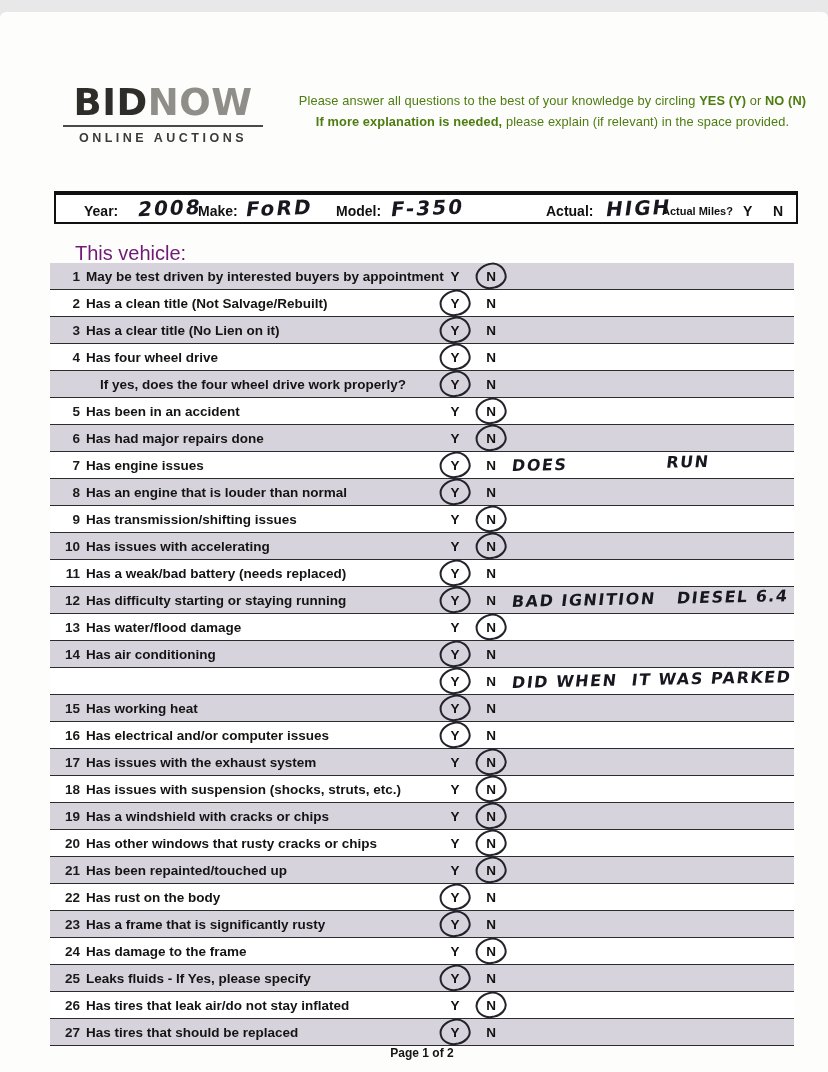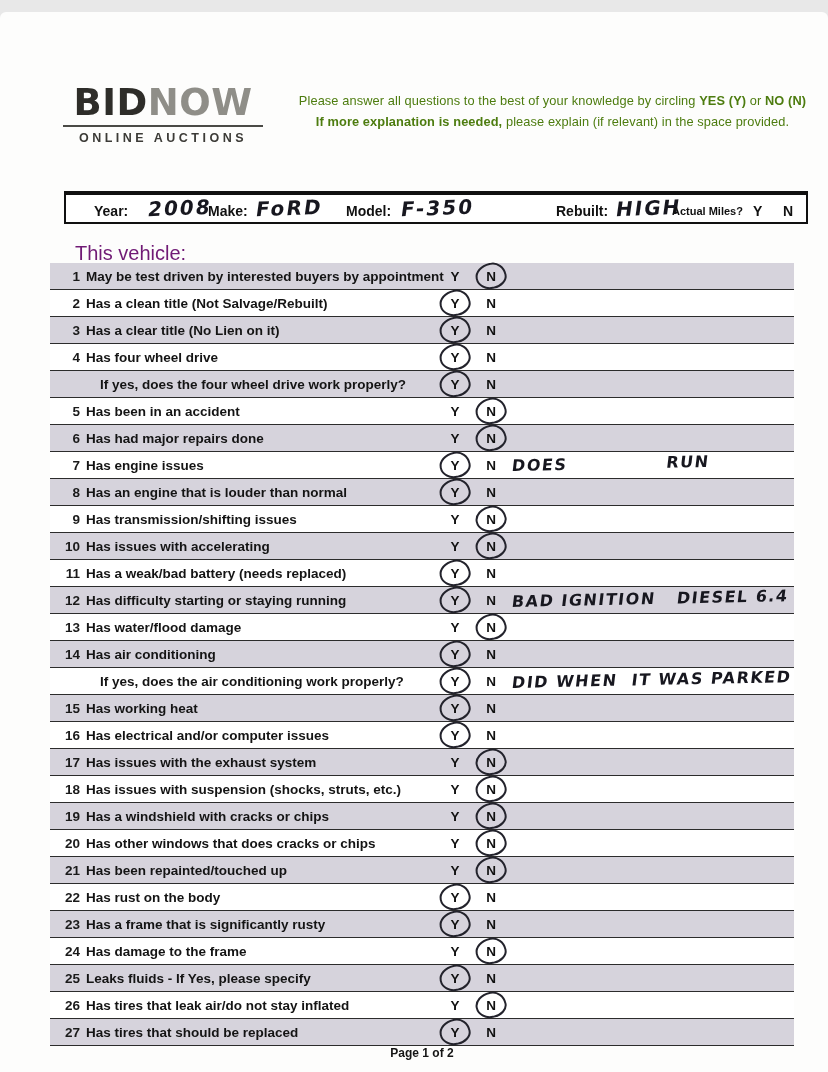--- a/index.html
+++ b/index.html
@@ -22,21 +22,21 @@
   .doc-title {
     display:inline-block; font-size:27px; font-weight:bold; color:#111;
     border-bottom:2.5px solid #111; padding-bottom:3px; letter-spacing:0.2px;
   }
   .instr { font-size:12.8px; color:#4d7c0f; margin-top:9px; letter-spacing:0.1px; }
   .instr .b { font-weight:bold; }
   .instr2 { margin-top:6px; }
 
   
   .vbox {
-    position:absolute; left:64px; top:179px; width:744px; height:33px;
+    position:absolute; left:54px; top:179px; width:744px; height:33px;
     border:2px solid #101010; border-top-width:4px; background:#fff;
   }
   .vb-label { position:absolute; top:8px; font-weight:bold; font-size:14px; color:#111; }
   .vb-small { position:absolute; top:10px; font-weight:bold; font-size:11px; color:#111; }
   .hand {
     font-family:"DejaVu Sans", sans-serif; font-weight:bold; color:#17171f;
   }
   .vb-value {
     position:absolute; top:1px; font-size:20px; letter-spacing:2px; white-space:nowrap;
     transform:rotate(-2deg) skewX(-10deg);
@@ -85,21 +85,21 @@
     <div class="instr instr2"><span class="b">If more explanation is needed,</span><span> please explain (if relevant) in the space provided.</span></div>
   </div>
 
   <div class="vbox">
     <span class="vb-label" style="left:28px">Year:</span>
     <span class="vb-value hand" style="left:82px">2008</span>
     <span class="vb-label" style="left:142px">Make:</span>
     <span class="vb-value hand" style="left:190px">FoRD</span>
     <span class="vb-label" style="left:280px">Model:</span>
     <span class="vb-value hand" style="left:335px">F-350</span>
-    <span class="vb-label" style="left:490px">Rebuilt:</span>
+    <span class="vb-label" style="left:490px">Actual:</span>
     <span class="vb-value hand" style="left:550px">HIGH</span>
     <span class="vb-small" style="left:606px">Actual Miles?</span>
     <span class="vb-label" style="left:687px">Y</span>
     <span class="vb-label" style="left:717px">N</span>
   </div>
 
   <div class="section-heading">This vehicle:</div>
 
   <div class="qtable" id="qtable">
       <div class="q-row shaded">
@@ -202,21 +202,20 @@
     </div>
       <div class="q-row shaded">
       <span class="q-num">14</span>
       <span class="q-label">Has air conditioning</span>
       <span class="yn yn-y circled">Y</span>
       <span class="yn yn-n">N</span>
       <span class="q-note hand"></span>
     </div>
       <div class="q-row sub">
       <span class="q-num"></span>
-      <span class="q-label">If yes, does the air conditioning work properly?</span>
       <span class="yn yn-y circled">Y</span>
       <span class="yn yn-n">N</span>
       <span class="q-note hand">DID WHEN  IT WAS PARKED</span>
     </div>
       <div class="q-row shaded">
       <span class="q-num">15</span>
       <span class="q-label">Has working heat</span>
       <span class="yn yn-y circled">Y</span>
       <span class="yn yn-n">N</span>
       <span class="q-note hand"></span>
@@ -244,21 +243,21 @@
     </div>
       <div class="q-row shaded">
       <span class="q-num">19</span>
       <span class="q-label">Has a windshield with cracks or chips</span>
       <span class="yn yn-y">Y</span>
       <span class="yn yn-n circled">N</span>
       <span class="q-note hand"></span>
     </div>
       <div class="q-row">
       <span class="q-num">20</span>
-      <span class="q-label">Has other windows that does cracks or chips</span>
+      <span class="q-label">Has other windows that rusty cracks or chips</span>
       <span class="yn yn-y">Y</span>
       <span class="yn yn-n circled">N</span>
       <span class="q-note hand"></span>
     </div>
       <div class="q-row shaded">
       <span class="q-num">21</span>
       <span class="q-label">Has been repainted/touched up</span>
       <span class="yn yn-y">Y</span>
       <span class="yn yn-n circled">N</span>
       <span class="q-note hand"></span>

